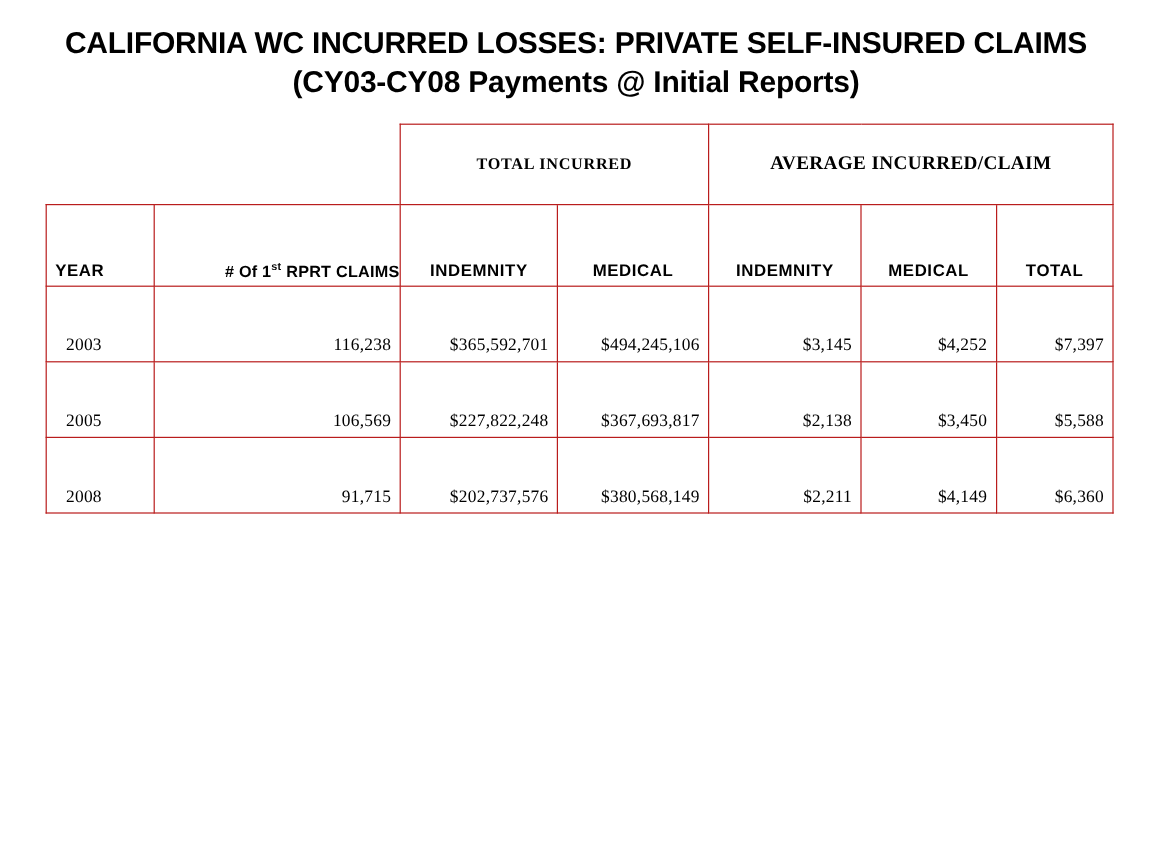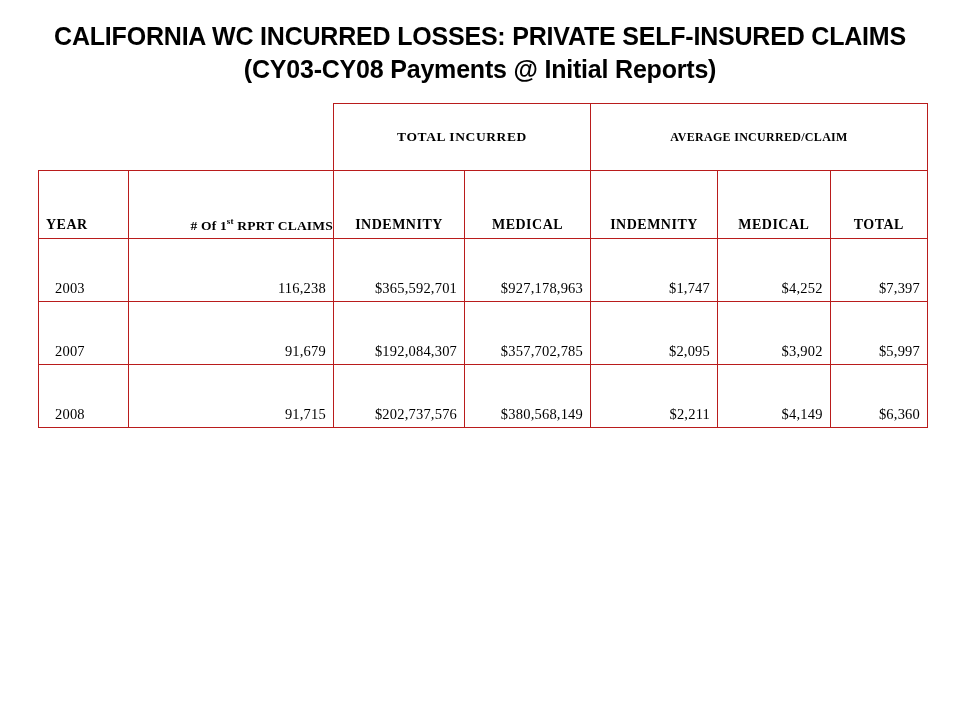--- a/index.html
+++ b/index.html
@@ -64,29 +64,29 @@
 
   
   tr.grp-row td { height: 66px; vertical-align: middle; text-align: center; }
   .blank-cell { border: none !important; }
   .grp-label {
     font-family: "Liberation Serif", serif;
     font-weight: bold;
     font-size: 14px;
     letter-spacing: 0.6px;
   }
-  .grp-label.small { font-size: 12px; letter-spacing: 0.3px; }
+  .grp-label.small { font-size: 16px; letter-spacing: 0.3px; }
 
   
   tr.hdr-row td {
     height: 62px;
     vertical-align: bottom;
     text-align: center;
     padding-bottom: 5px;
-    font-family: Liberation Serif, serif;
+    font-family: Liberation Sans, sans-serif;
     font-weight: bold;
     font-size: 14px;
     letter-spacing: 0.5px;
   }
   tr.hdr-row td.left-pad { text-align: left; padding-left: 7px; }
   tr.hdr-row td.claims-hd { text-align: right; letter-spacing: 0.2px; font-size: 13.5px;}
   sup { font-size: 9px; vertical-align: super; }
 
   
   tr.data-row td {
@@ -141,38 +141,38 @@
           <td>MEDICAL</td>
           <td>INDEMNITY</td>
           <td>MEDICAL</td>
           <td>TOTAL</td>
         </tr>
 
         <tr class="data-row">
           <td class="year-cell">2003</td>
           <td>116,238</td>
           <td>$365,592,701</td>
-          <td>$927,178,963</td>
-          <td>$1,747</td>
+          <td>$494,245,106</td>
+          <td>$3,145</td>
           <td>$4,252</td>
           <td>$7,397</td>
         </tr>
 
 
+        <tr class="data-row">
+          <td class="year-cell">2005</td>
+          <td>106,569</td>
+          <td>$227,822,248</td>
+          <td>$367,693,817</td>
+          <td>$2,138</td>
+          <td>$3,450</td>
+          <td>$5,588</td>
+        </tr>
 
 
-        <tr class="data-row">
-          <td class="year-cell">2007</td>
-          <td>91,679</td>
-          <td>$192,084,307</td>
-          <td>$357,702,785</td>
-          <td>$2,095</td>
-          <td>$3,902</td>
-          <td>$5,997</td>
-        </tr>
 
         <tr class="data-row">
           <td class="year-cell">2008</td>
           <td>91,715</td>
           <td>$202,737,576</td>
           <td>$380,568,149</td>
           <td>$2,211</td>
           <td>$4,149</td>
           <td>$6,360</td>
         </tr>

